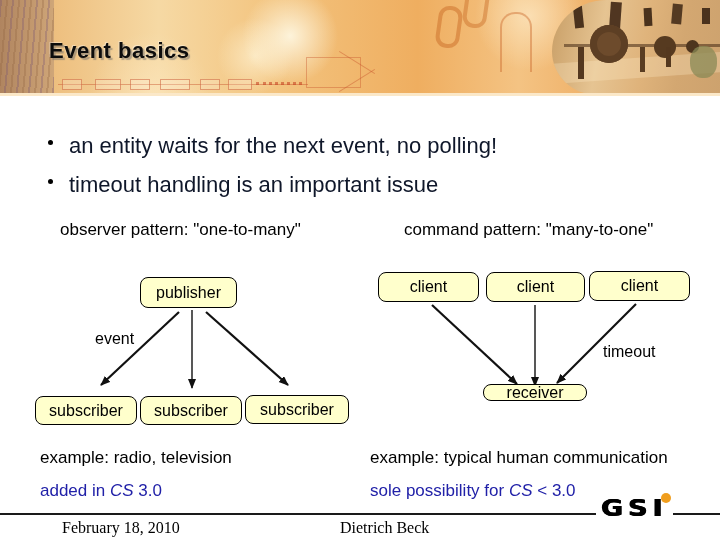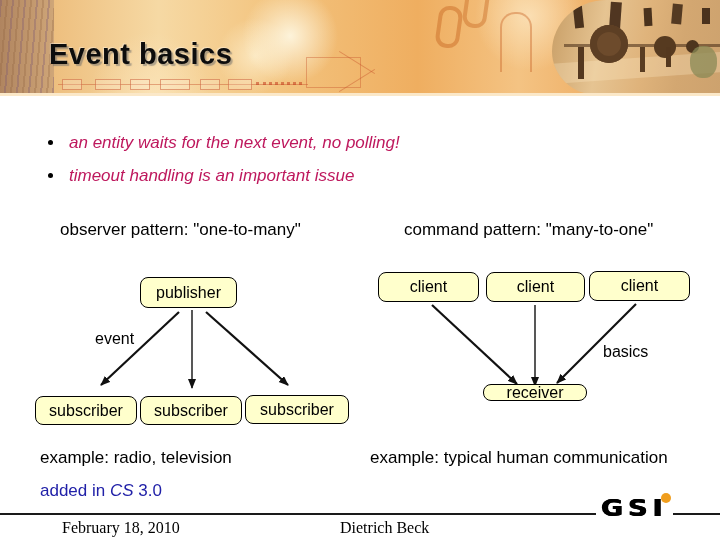--- a/index.html
+++ b/index.html
@@ -46,26 +46,26 @@
   .ph-h1 { left:22px; top:6px; width:9px; height:22px; background:#4a321d; transform:rotate(-6deg); }
   .ph-h2 { left:58px; top:2px; width:11px; height:26px; background:#503621; transform:rotate(4deg); }
   .ph-h3 { left:92px; top:8px; width:8px; height:18px; background:#4a321d; transform:rotate(-3deg); }
   .ph-h4 { left:120px; top:4px; width:10px; height:20px; background:#543a22; transform:rotate(5deg); }
   .ph-h5 { left:150px; top:8px; width:8px; height:16px; background:#4a321d; }
   .ph-v1 { left:26px; top:47px; width:6px; height:32px; background:#54381f; }
   .ph-v2 { left:88px; top:47px; width:5px; height:25px; background:#5a3d22; }
   .ph-v3 { left:114px; top:47px; width:5px; height:20px; background:#54381f; }
   .ph-green { right:3px; top:46px; width:27px; height:32px; background:#8a8a55; opacity:0.75; border-radius:45%; }
 
-  .title { position:absolute; left:49px; top:38px; font-size:29px; font-weight:bold; color:#0d0d0d;
+  .title { position:absolute; left:49px; top:38px; font-size:22px; font-weight:bold; color:#0d0d0d;
     letter-spacing:0.5px; text-shadow:2px 2px 1px rgba(105,105,105,0.5), -1px -1px 0 rgba(255,255,255,0.35); }
 
   
   .bullets { position:absolute; left:46px; top:133px; list-style:none; width:600px; }
-  .bullets li { position:relative; padding-left:23px; margin-bottom:13px; font-size:17px; color:#be185d;font-style:italic; }
+  .bullets li { position:relative; padding-left:23px; margin-bottom:13px; font-size:22px; color:#0f172a; }
   .bullets li .dot { position:absolute; left:2px; top:7px; width:5px; height:5px; border-radius:50%; background:#000; }
 
   
   .pattern-heading { position:absolute; font-size:17px; color:#000; white-space:nowrap; }
   .obs-heading { left:60px; top:220px; }
   .cmd-heading { left:404px; top:220px; }
 
   .node { position:absolute; background:#FFFFCC; border:1.5px solid #000; border-radius:8px;
     display:flex; align-items:center; justify-content:center; font-size:16px; color:#000; z-index:2;text-align:right; }
   .n-publisher   { left:140px; top:277px; width:97px;  height:31px; }
@@ -174,29 +174,30 @@
 
   <div class="node n-publisher">publisher</div>
   <div class="edge-label edge-data">event</div>
   <div class="node n-subscriber1">subscriber</div>
   <div class="node n-subscriber2">subscriber</div>
   <div class="node n-subscriber3">subscriber</div>
 
   <div class="node n-client1">client</div>
   <div class="node n-client2">client</div>
   <div class="node n-client3">client</div>
-  <div class="edge-label edge-command">basics</div>
+  <div class="edge-label edge-command">timeout</div>
   <div class="node n-receiver">receiver</div>
 
   <div class="example example-left">
     <div>example: radio, television</div>
     <div class="line2"><span>added in </span><span class="cs">CS</span><span> 3.0</span></div>
   </div>
   <div class="example example-right">
     <div>example: typical human communication</div>
+    <div class="line2"><span>sole possibility for </span><span class="cs">CS</span><span> &lt; 3.0</span></div>
   </div>
 
   <div class="footer-line"></div>
   <div class="footer-text footer-date">February 18, 2010</div>
   <div class="footer-text footer-author">Dietrich Beck</div>
   <div class="gsi-logo">
     <span class="gsi-letters">GSI</span>
     <i class="gsi-dot"></i>
   </div>
 

